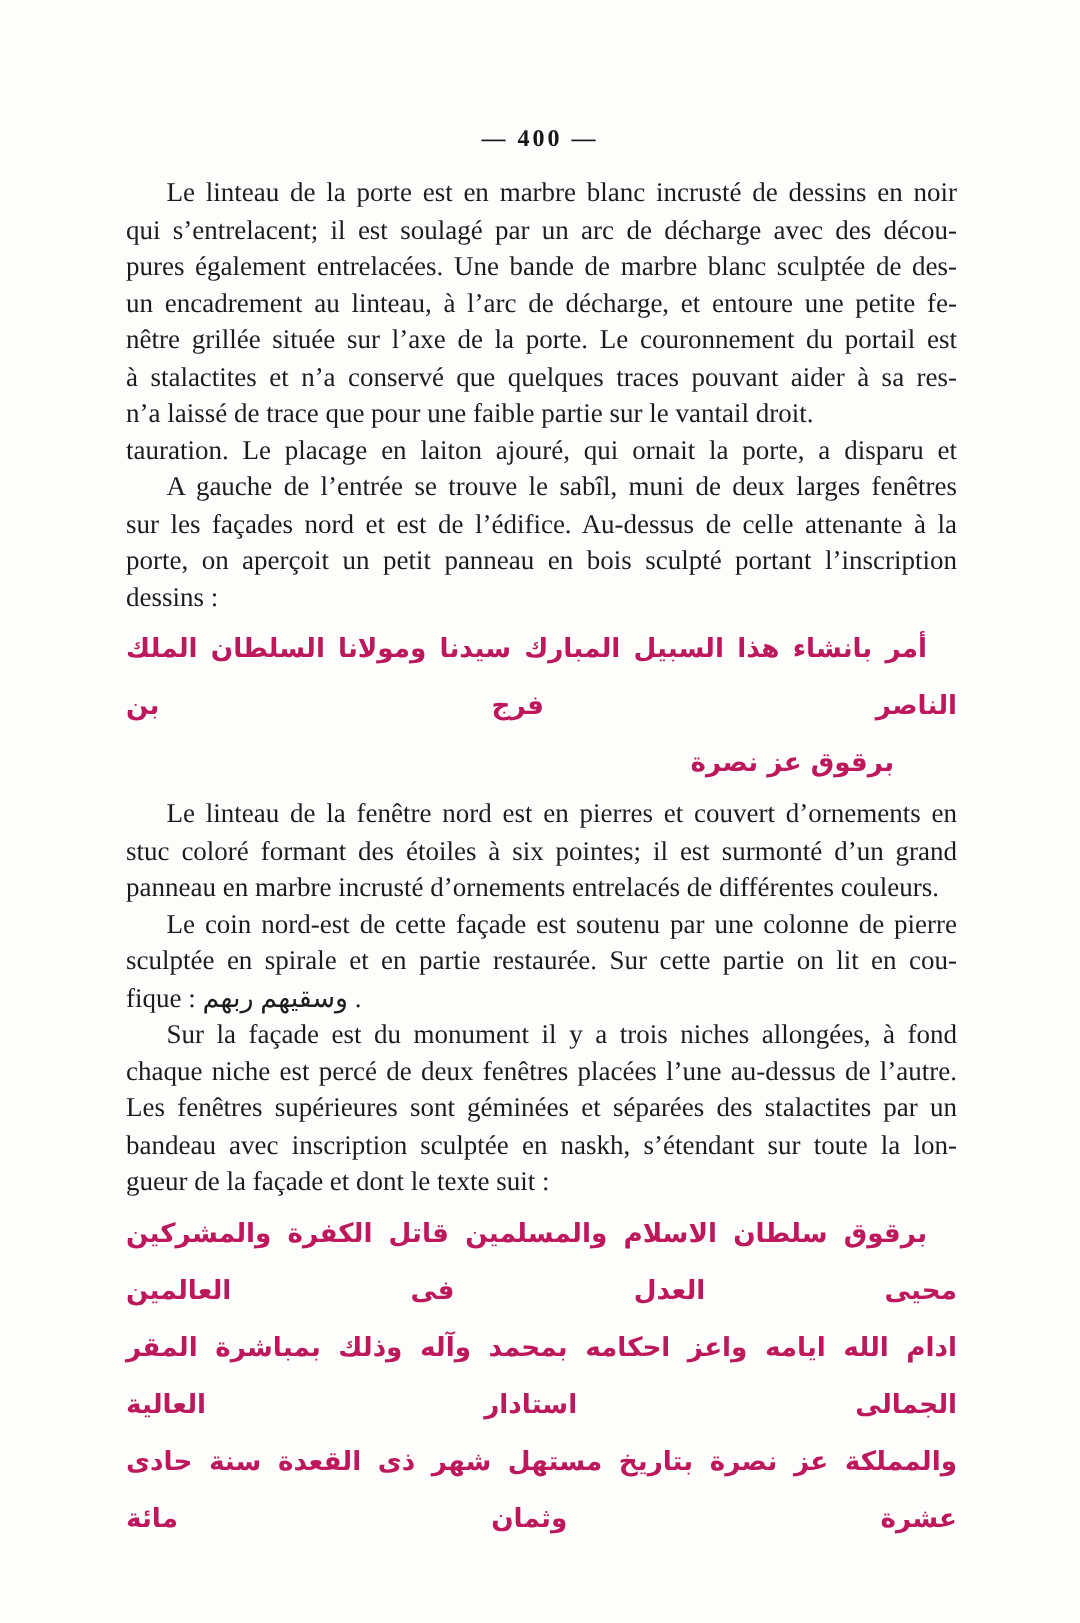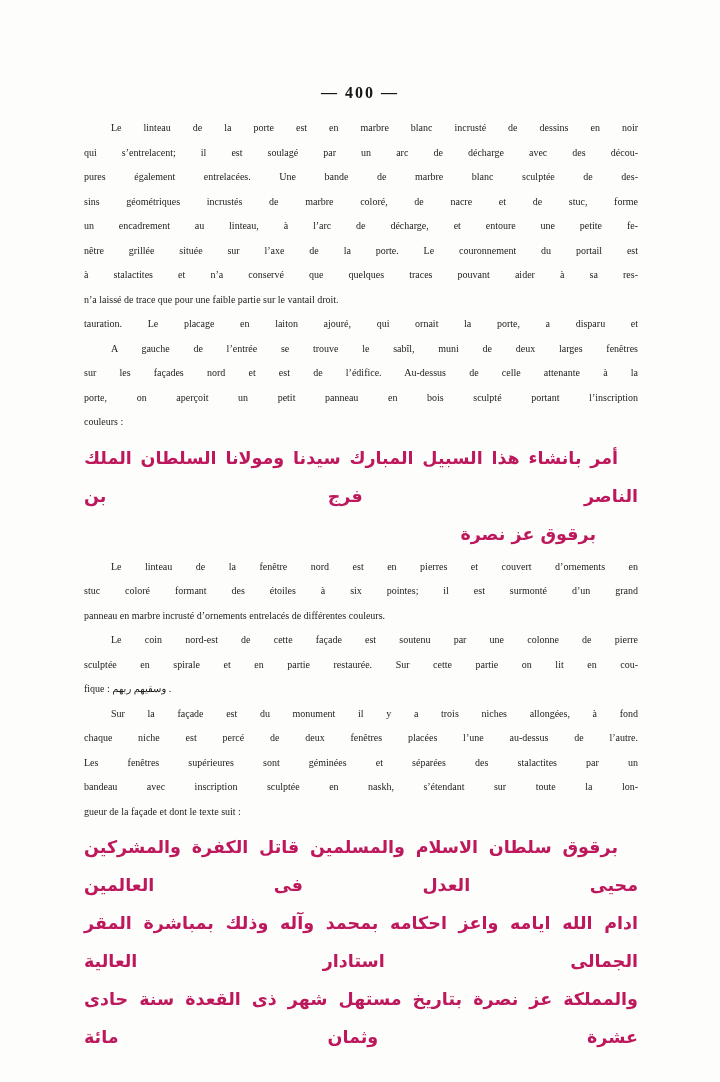--- a/index.html
+++ b/index.html
@@ -18,21 +18,21 @@
     font-size: 16px;
     font-weight: bold;
     letter-spacing: 2px;
     color: #161616;
   }
   .text-body {
     margin: 14px 82px 0 84px;
   }
   
   .para.french {
-    font-size: 10px;
+    font-size: 18px;
     line-height: 24.5px;
     color: #1c1c1c;
   }
   .para.french .line {
     text-align: justify;
     text-align-last: justify;
     white-space: normal;
   }
   .para.french .line.first { text-indent: 27px; }
   .para.french .line.last  { text-align-last: left; }
@@ -65,32 +65,31 @@
 </head>
 <body>
 
 <div class="page">
   <div class="page-number">— 400 —</div>
   <div class="text-body">
       <div class="para french">
         <div class="line first">Le linteau de la porte est en marbre blanc incrusté de dessins en noir</div>
         <div class="line">qui s’entrelacent; il est soulagé par un arc de décharge avec des décou-</div>
         <div class="line">pures également entrelacées. Une bande de marbre blanc sculptée de des-</div>
-        <div class="line">sins géométriques incrustés de marbre coloré, de nacre et de stuc, forme</div>
         <div class="line">un encadrement au linteau, à l’arc de décharge, et entoure une petite fe-</div>
         <div class="line">nêtre grillée située sur l’axe de la porte. Le couronnement du portail est</div>
         <div class="line">à stalactites et n’a conservé que quelques traces pouvant aider à sa res-</div>
         <div class="line last">n’a laissé de trace que pour une faible partie sur le vantail droit.</div>
         <div class="line">tauration. Le placage en laiton ajouré, qui ornait la porte, a disparu et</div>
       </div>
       <div class="para french">
         <div class="line first">A gauche de l’entrée se trouve le sabîl, muni de deux larges fenêtres</div>
         <div class="line">sur les façades nord et est de l’édifice. Au-dessus de celle attenante à la</div>
         <div class="line">porte, on aperçoit un petit panneau en bois sculpté portant l’inscription</div>
-        <div class="line last">couleurs :</div>
+        <div class="line last">dessins :</div>
       </div>
       <div class="para arabic last-short">
         <div class="line first">أمر بانشاء هذا السبيل المبارك سيدنا ومولانا السلطان الملك الناصر فرج بن</div>
         <div class="line last">برقوق عز نصرة</div>
       </div>
       <div class="para french">
         <div class="line first">Le linteau de la fenêtre nord est en pierres et couvert d’ornements en</div>
         <div class="line">stuc coloré formant des étoiles à six pointes; il est surmonté d’un grand</div>
         <div class="line last">panneau en marbre incrusté d’ornements entrelacés de différentes couleurs.</div>
       </div>

